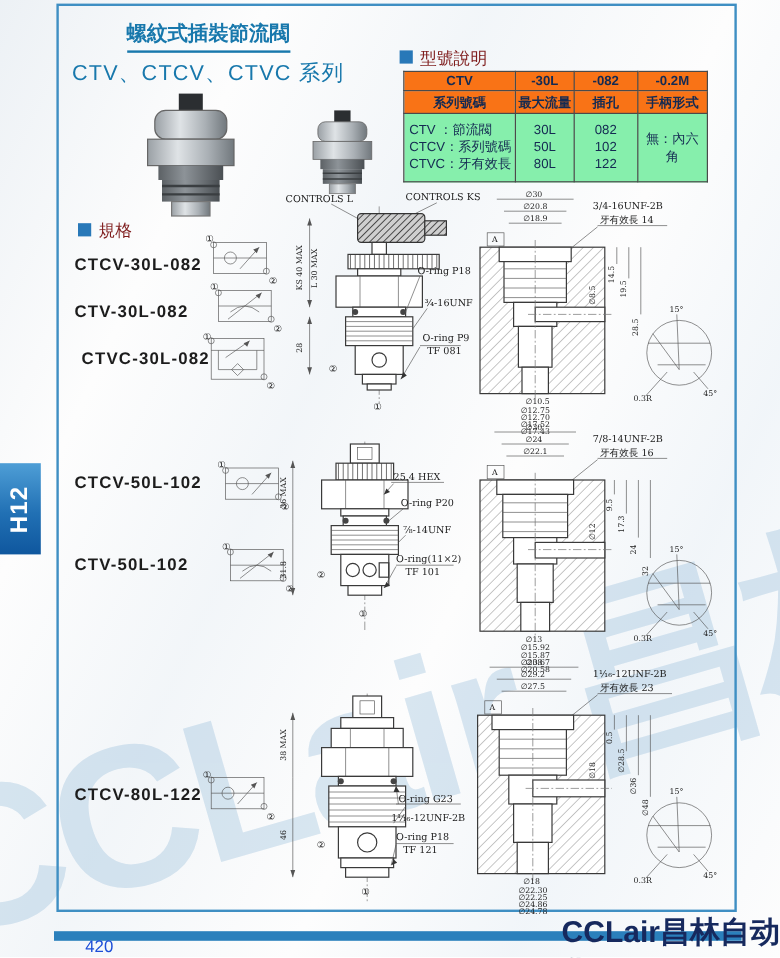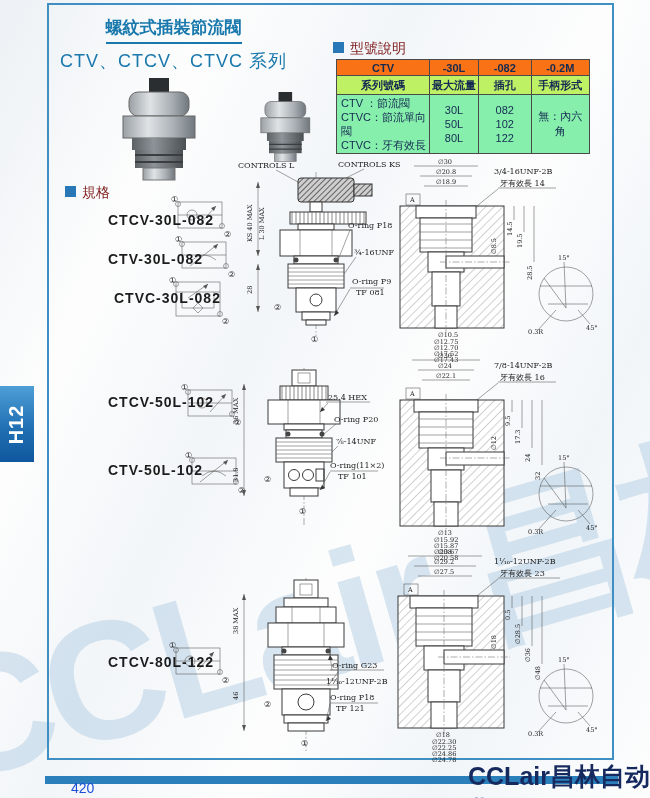--- a/index.html
+++ b/index.html
@@ -18,25 +18,25 @@
     border-bottom:2px solid #1878ac;padding-bottom:3px;display:inline-block;}
   .hdr .t2{font-size:18px;color:#1878ac;margin-top:5px;letter-spacing:1px;}
   .sec{position:absolute;z-index:5;font-size:14px;font-weight:normal;color:#7f1d1d;}
   .sec .sq{display:inline-block;width:11px;height:11px;background:#2878b8;margin-right:6px;}
   .sec-model{left:333px;top:40px;}
   .sec-spec{left:65px;top:184px;}
   table.mt{position:absolute;left:336px;top:59px;width:254px;border-collapse:collapse;
     z-index:5;font-size:11px;color:#142a52;}
   table.mt td{border:1px solid #4a4a4a;text-align:center;padding:1px 2px;}
   table.mt .hd td{background:#f97316;font-weight:bold;height:13px;}
-  table.mt .sh td{background:#bef264;font-weight:bold;height:16px;}
+  table.mt .sh td{background:#f97316;font-weight:bold;height:16px;}
   table.mt .bd td{background:#86efac;height:54px;vertical-align:middle;}
   table.mt .bd .ser{text-align:left;padding-left:4px;}
   table.mt .bd div{line-height:14px;}
-  .mlabel{position:absolute;z-index:5;font-size:14px;letter-spacing:1px;color:#1c1c1c;font-weight:bold;margin-left:46px;}
+  .mlabel{position:absolute;z-index:5;font-size:14px;letter-spacing:1px;color:#1c1c1c;font-weight:bold;}
   .tab12{position:absolute;left:0;top:386px;width:34px;height:76px;z-index:6;
     background:linear-gradient(180deg,#4e9ed6 0%,#2170b4 55%,#0f579e 100%);
     display:flex;align-items:center;justify-content:center;}
   .tab12 span{transform:rotate(-90deg);color:#fff;font-weight:bold;font-size:20px;letter-spacing:1px;}
   .fbar{position:absolute;left:45px;top:776px;width:573px;height:8px;background:#2b80bc;z-index:4;}
   .flogo{position:absolute;left:468px;top:760px;z-index:5;font-size:25px;font-weight:bold;
     color:#16295e;font-family:"Liberation Sans",sans-serif;}
   .fpage{position:absolute;left:50px;top:780px;z-index:5;font-size:14px;color:#1d4ed8;margin-left:21px;}
   svg{position:absolute;z-index:4;overflow:visible;}
   svg text{font-family:"DejaVu Serif",serif;fill:#222;}
@@ -111,21 +111,21 @@
     </tr>
     <tr class="sh">
       <td>系列號碼</td>
       <td>最大流量</td>
       <td>插孔</td>
       <td>手柄形式</td>
     </tr>
     <tr class="bd">
       <td class="ser">
         <div>CTV ：節流閥</div>
-        <div>CTVC：節流單向閥</div>
+        <div>CTCV：系列號碼</div>
         <div>CTVC：牙有效長</div>
       </td>
       <td>
         <div>30L</div>
         <div>50L</div>
         <div>80L</div>
       </td>
       <td>
         <div>082</div>
         <div>102</div>

